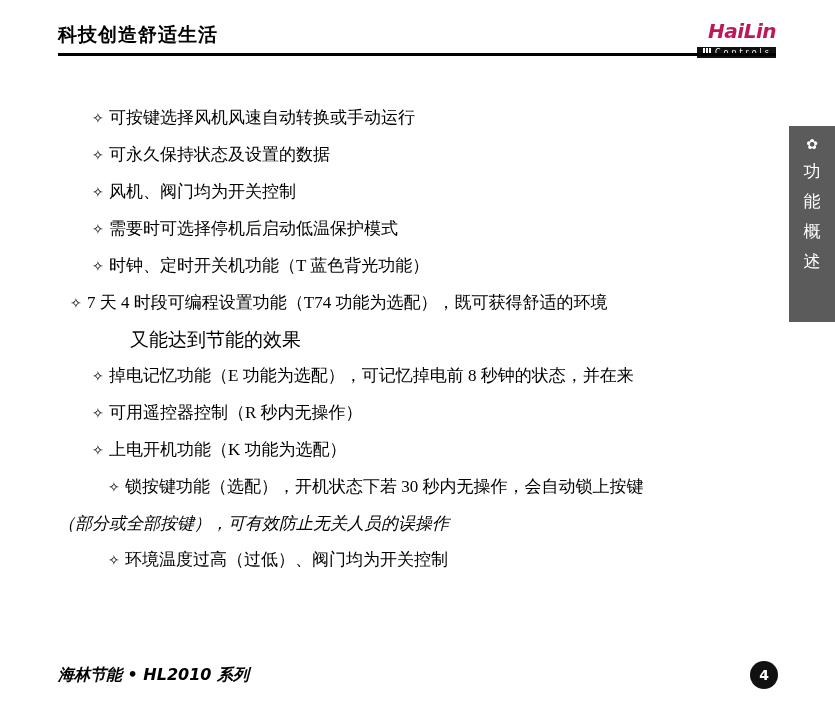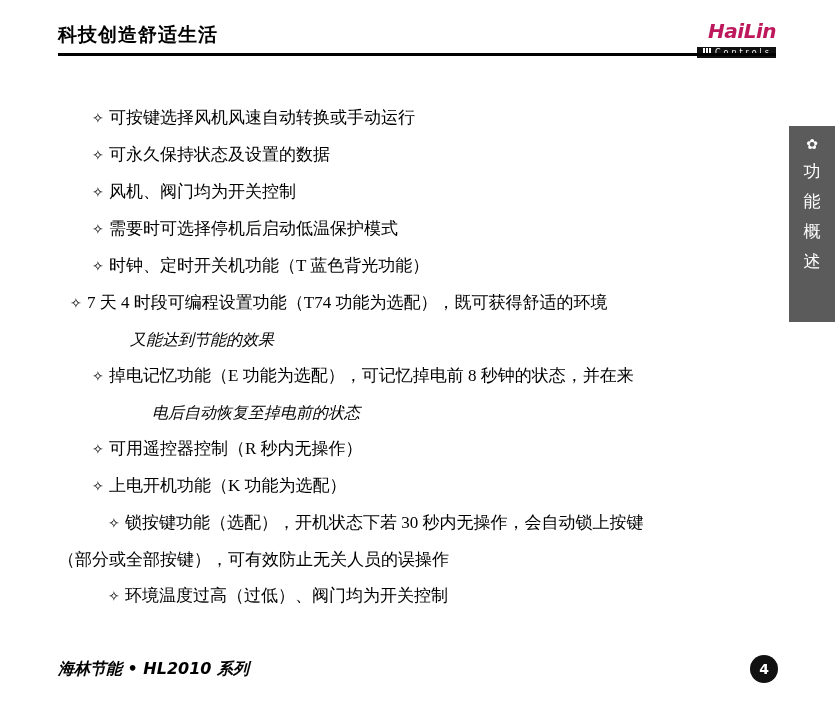--- a/index.html
+++ b/index.html
@@ -131,35 +131,34 @@
     text-align: left;
     vertical-align: baseline;
   }
   .btext {
     display: inline;
   }
   .indent-1 { padding-left: 22px; }
   .indent-2 { padding-left: 38px; }
   .cont-line {
     padding-left: 60px;
-    font-size: 16px;
+    font-size: 19px;
     line-height: 36px;
-    font-style: italic;
   }
   .cont-line-0 {
     padding-left: 0px;
     font-size: 17px;
     line-height: 36px;
   }
 
   
   .footer {
     position: absolute;
     left: 58px;
-    bottom: 22px;
+    bottom: 16px;
     width: 718px;
     height: 30px;
   }
   .footer-text {
     position: absolute;
     left: 0;
     top: 2px;
     font-family: "DejaVu Sans", "Liberation Sans", sans-serif;
     font-style: italic;
     font-weight: bold;
@@ -225,35 +224,34 @@
     <span class="diamond">✧</span><span class="btext">时钟、定时开关机功能（T 蓝色背光功能）</span>
   </div>
 
   <div class="bullet-row">
     <span class="diamond">✧</span><span class="btext">7 天 4 时段可编程设置功能（T74 功能为选配），既可获得舒适的环境</span>
     <div class="cont-line">又能达到节能的效果</div>
   </div>
 
   <div class="bullet-row indent-1">
     <span class="diamond">✧</span><span class="btext">掉电记忆功能（E 功能为选配），可记忆掉电前 8 秒钟的状态，并在来</span>
-    <div class="cont-line">电后自动恢复至掉电前的状态</div>
   </div>
 
   <div class="bullet-row indent-1">
     <span class="diamond">✧</span><span class="btext">可用遥控器控制（R 秒内无操作）</span>
   </div>
 
 
   <div class="bullet-row indent-1">
     <span class="diamond">✧</span><span class="btext">上电开机功能（K 功能为选配）</span>
   </div>
 
   <div class="bullet-row indent-2">
     <span class="diamond">✧</span><span class="btext">锁按键功能（选配），开机状态下若 30 秒内无操作，会自动锁上按键</span>
-    <div class="cont-line-0" style="margin-left:-50px;">（部分或全部按键），可有效防止无关人员的误操作</div>
+    <div class="cont-line-0" style="margin-left:-50px;font-style:italic;">（部分或全部按键），可有效防止无关人员的误操作</div>
   </div>
 
   <div class="bullet-row indent-2">
     <span class="diamond">✧</span><span class="btext">环境温度过高（过低）、阀门均为开关控制</span>
   </div>
 
 </div>
 
 <div class="footer">
   <div class="footer-text">海林节能 • HL2010 系列</div>

